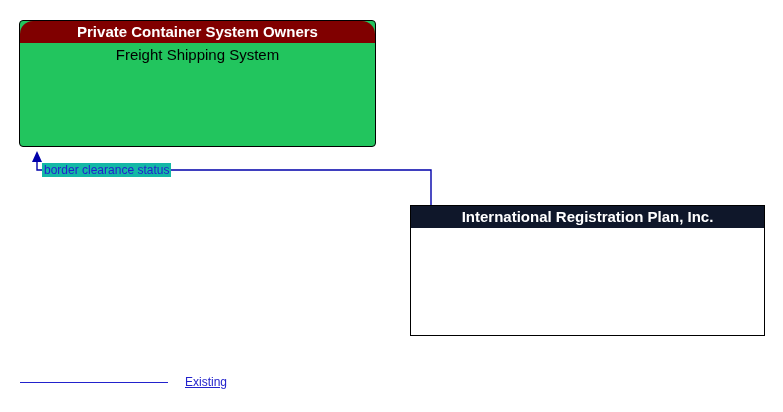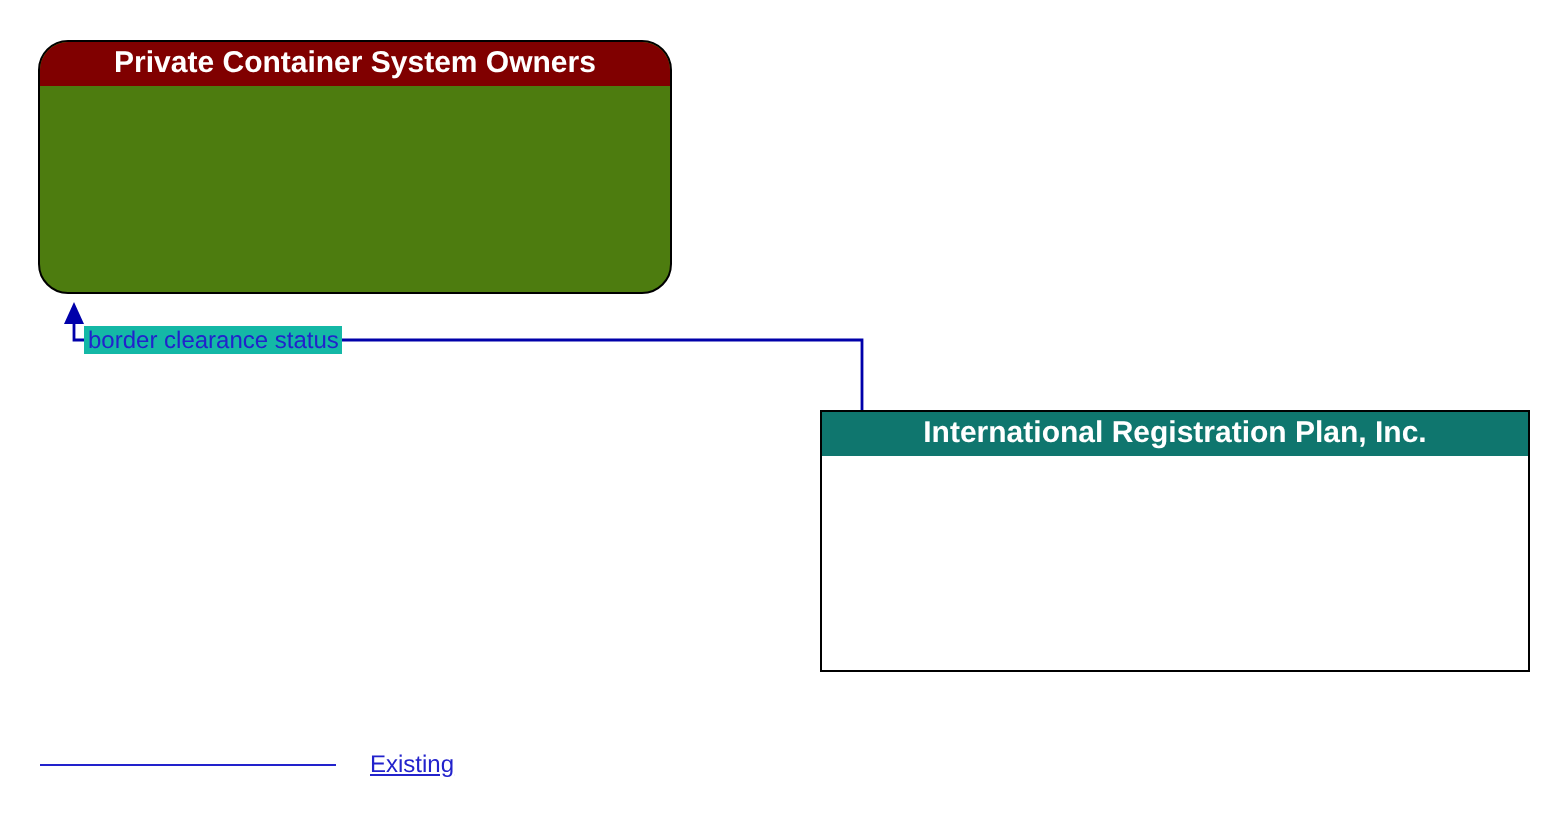--- a/index.html
+++ b/index.html
@@ -42,41 +42,41 @@
     font-size: 15px;
     line-height: 19px;
     padding: 2px 4px 0 4px;
     white-space: pre-line;
   }
 
   
   #node-freight-shipping-system {
     left: 19px;
     top: 20px;
-    width: 317px;
+    width: 357px;
     height: 127px;
-    border-radius: 15px;
-    background: #4d7c0f;
+    border-radius: 4px;
+    background: #22c55e;
     border: 1px solid #000000;
   }
   #node-freight-shipping-system .node-header {
     background: #800000;
     border-radius: 13px 13px 0 0;
   }
 
   
   #node-irp-clearinghouse {
     left: 410px;
     top: 205px;
     width: 355px;
     height: 131px;
     background: #ffffff;
   }
   #node-irp-clearinghouse .node-header {
-    background: #0f766e;
+    background: #0f172a;
   }
 
   
   .flow-svg {
     position: absolute;
     left: 0;
     top: 0;
     width: 783px;
     height: 412px;
     pointer-events: none;
@@ -118,20 +118,21 @@
     line-height: 16px;
     white-space: nowrap;
     text-decoration: underline;
   }
 </style>
 </head>
 <body>
 
 <div class="node" id="node-freight-shipping-system">
   <div class="node-header">Private Container System Owners</div>
+  <div class="node-body">Freight Shipping System</div>
 </div>
 
 <div class="node" id="node-irp-clearinghouse">
   <div class="node-header">International Registration Plan, Inc.</div>
 </div>
 
 <svg class="flow-svg" viewBox="0 0 783 412">
 
   <polyline points="431,205 431,170 37,170 37,158" fill="none" stroke="#0000aa" stroke-width="1.4"></polyline>
   <polygon points="37,151 32,162 42,162" fill="#0000aa"></polygon>

